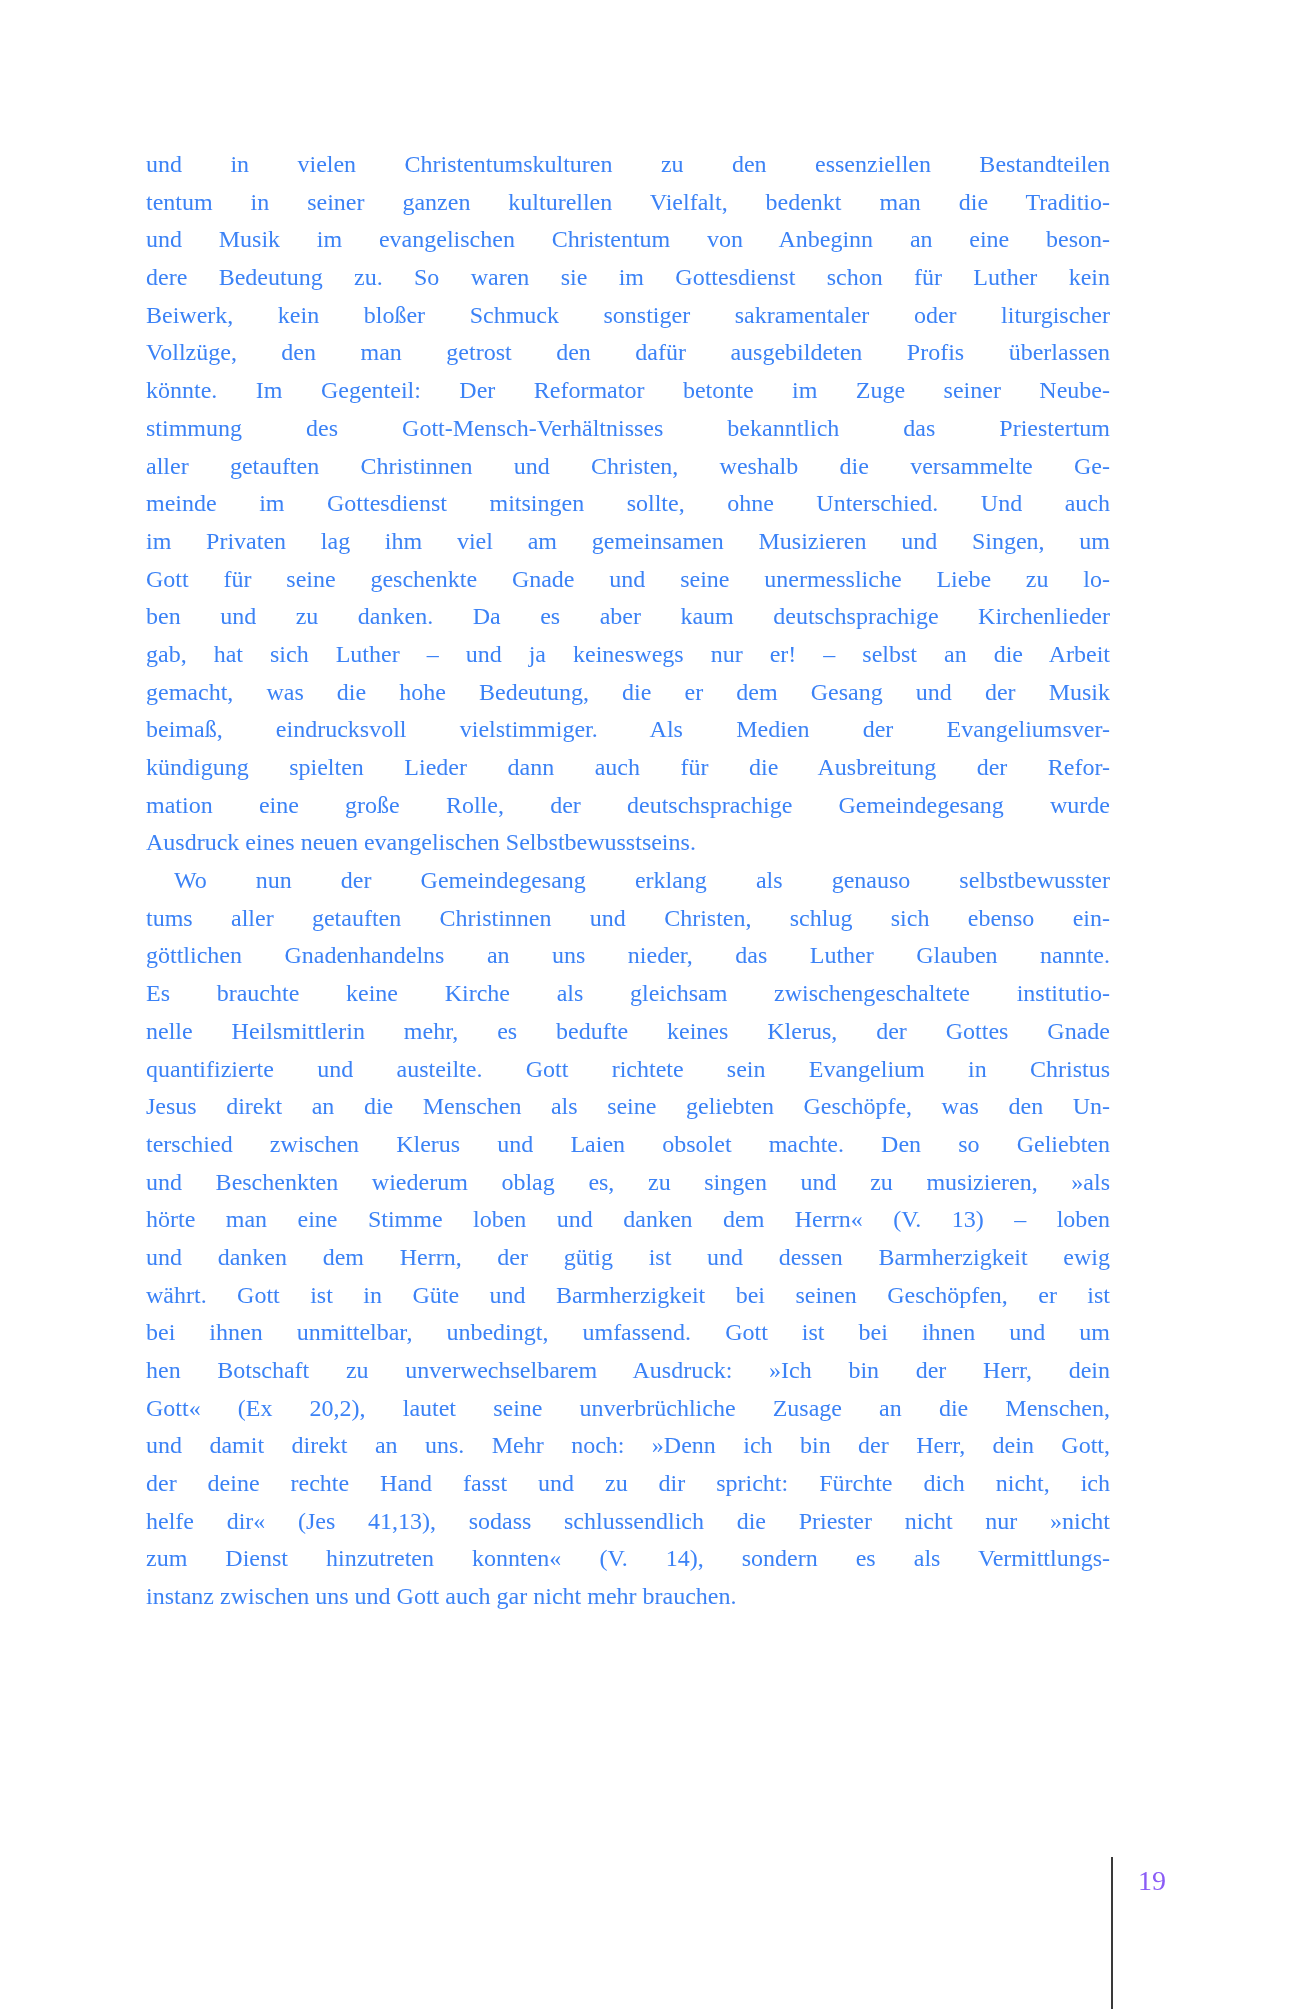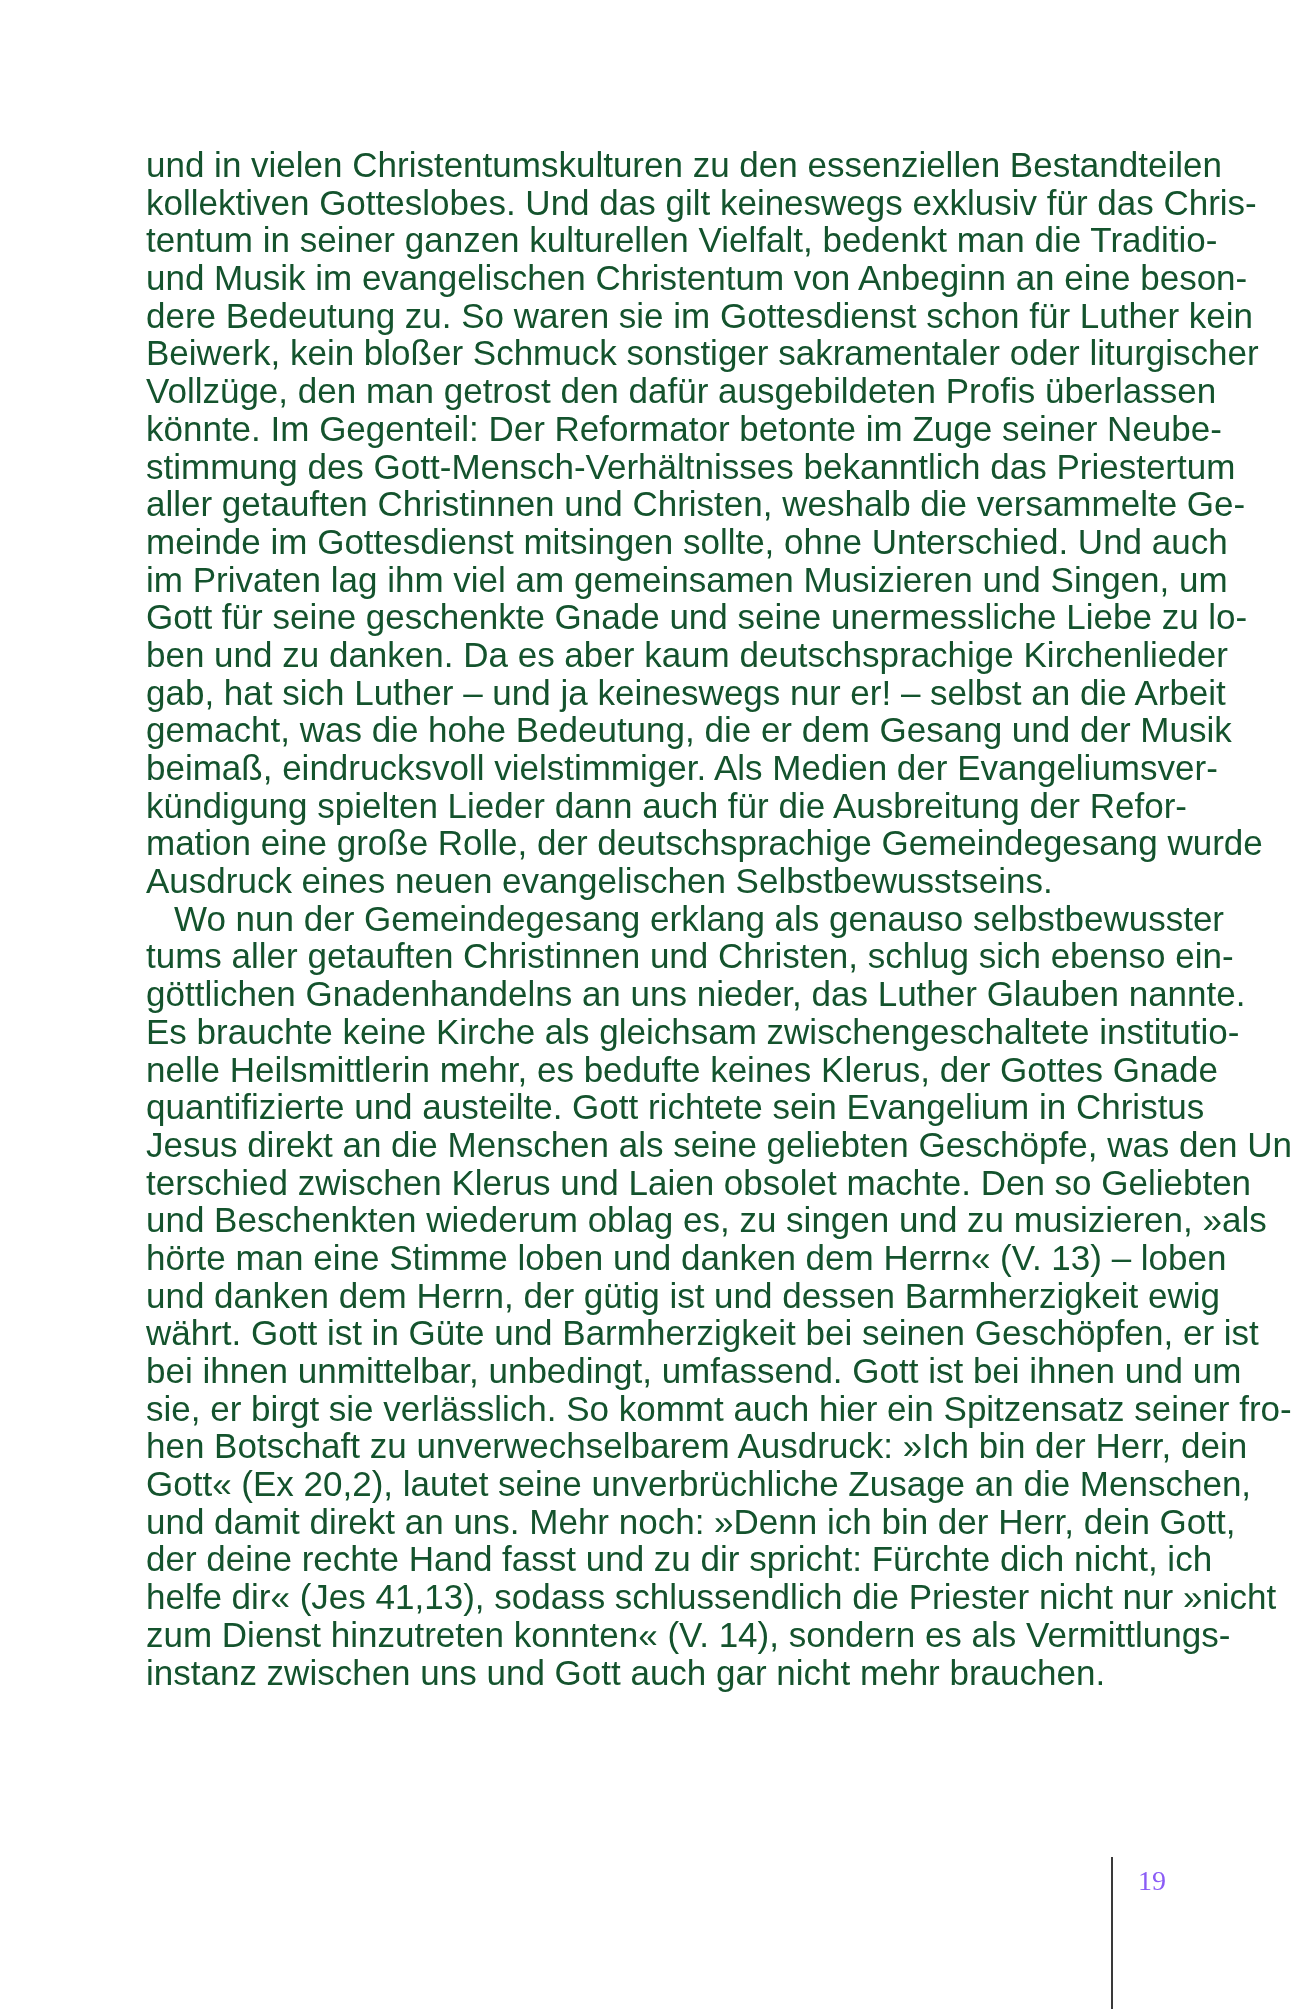--- a/index.html
+++ b/index.html
@@ -18,24 +18,24 @@
       left: 0; top: 0;
       width: 1293px;
       height: 2009px;
       background: #ffffff;
     }
     .text-block {
       position: absolute;
       left: 146px;
       top: 146px;
       width: 964px;
-      font-family: Liberation Sans, sans-serif;
-      font-size: 35px;
+      font-family: Liberation Serif, serif;
+      font-size: 24px;
       line-height: 37.7px;
-      color: #14532d;
+      color: #3b82f6;
     }
     .line {
       display: block;
       white-space: nowrap;
       text-align: justify;
       text-align-last: justify;
       height: 37.7px;
       overflow: visible;
     }
     .line.last {
@@ -62,21 +62,20 @@
       color: #8b5cf6;
     }
   </style>
 </head>
 <body>
 
 <div class="page">
   <div class="text-block">
     <div class="paragraph">
       <span class="line">und in vielen Christentumskulturen zu den essenziellen Bestandteilen</span>
-      <span class="line">kollektiven Gotteslobes. Und das gilt keineswegs exklusiv für das Chris-</span>
       <span class="line">tentum in seiner ganzen kulturellen Vielfalt, bedenkt man die Traditio-</span>
       <span class="line">und Musik im evangelischen Christentum von Anbeginn an eine beson-</span>
       <span class="line">dere Bedeutung zu. So waren sie im Gottesdienst schon für Luther kein</span>
       <span class="line">Beiwerk, kein bloßer Schmuck sonstiger sakramentaler oder liturgischer</span>
       <span class="line">Vollzüge, den man getrost den dafür ausgebildeten Profis überlassen</span>
       <span class="line">könnte. Im Gegenteil: Der Reformator betonte im Zuge seiner Neube-</span>
       <span class="line">stimmung des Gott-Mensch-Verhältnisses bekanntlich das Priestertum</span>
       <span class="line">aller getauften Christinnen und Christen, weshalb die versammelte Ge-</span>
       <span class="line">meinde im Gottesdienst mitsingen sollte, ohne Unterschied. Und auch</span>
       <span class="line">im Privaten lag ihm viel am gemeinsamen Musizieren und Singen, um</span>
@@ -96,21 +95,20 @@
       <span class="line">Es brauchte keine Kirche als gleichsam zwischengeschaltete institutio-</span>
       <span class="line">nelle Heilsmittlerin mehr, es bedufte keines Klerus, der Gottes Gnade</span>
       <span class="line">quantifizierte und austeilte. Gott richtete sein Evangelium in Christus</span>
       <span class="line">Jesus direkt an die Menschen als seine geliebten Geschöpfe, was den Un-</span>
       <span class="line">terschied zwischen Klerus und Laien obsolet machte. Den so Geliebten</span>
       <span class="line">und Beschenkten wiederum oblag es, zu singen und zu musizieren, »als</span>
       <span class="line">hörte man eine Stimme loben und danken dem Herrn« (V. 13) – loben</span>
       <span class="line">und danken dem Herrn, der gütig ist und dessen Barmherzigkeit ewig</span>
       <span class="line">währt. Gott ist in Güte und Barmherzigkeit bei seinen Geschöpfen, er ist</span>
       <span class="line">bei ihnen unmittelbar, unbedingt, umfassend. Gott ist bei ihnen und um</span>
-      <span class="line">sie, er birgt sie verlässlich. So kommt auch hier ein Spitzensatz seiner fro-</span>
       <span class="line">hen Botschaft zu unverwechselbarem Ausdruck: »Ich bin der Herr, dein</span>
       <span class="line">Gott« (Ex 20,2), lautet seine unverbrüchliche Zusage an die Menschen,</span>
       <span class="line">und damit direkt an uns. Mehr noch: »Denn ich bin der Herr, dein Gott,</span>
       <span class="line">der deine rechte Hand fasst und zu dir spricht: Fürchte dich nicht, ich</span>
       <span class="line">helfe dir« (Jes 41,13), sodass schlussendlich die Priester nicht nur »nicht</span>
       <span class="line">zum Dienst hinzutreten konnten« (V. 14), sondern es als Vermittlungs-</span>
       <span class="line last">instanz zwischen uns und Gott auch gar nicht mehr brauchen.</span>
     </div>
   </div>
 

